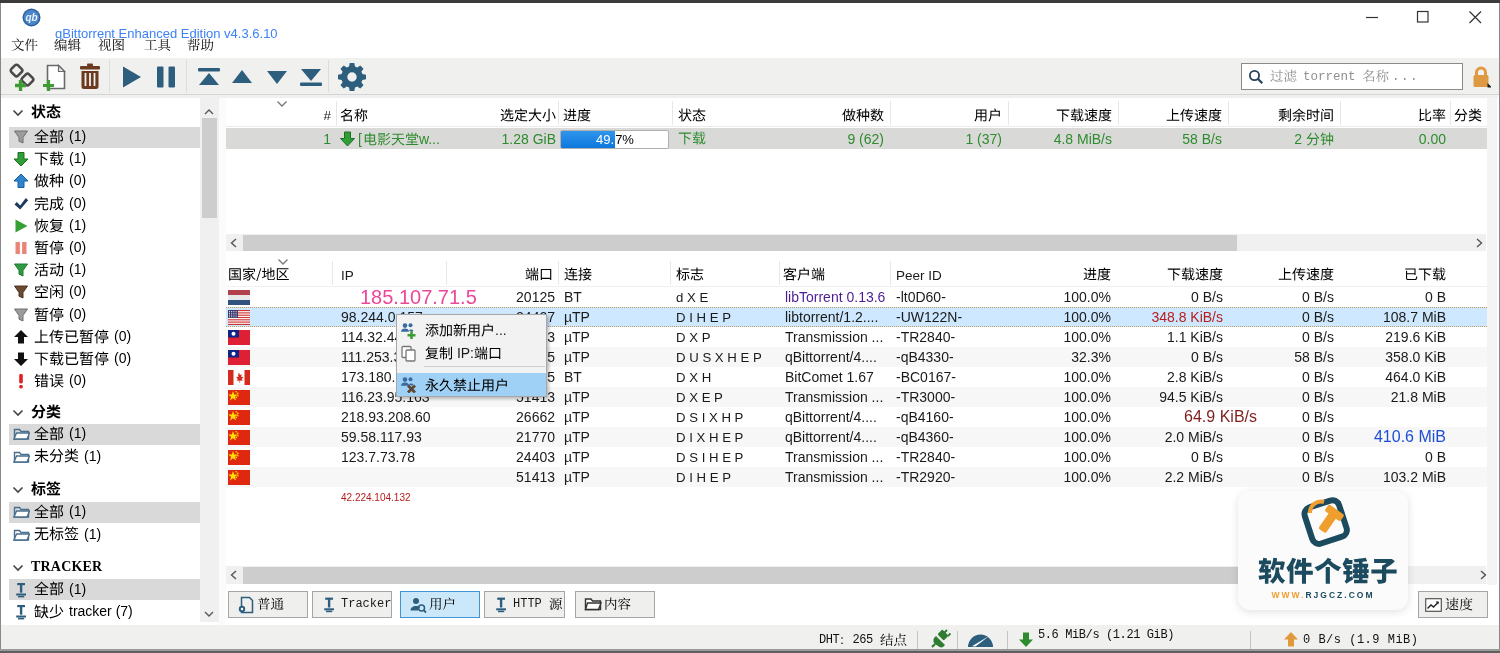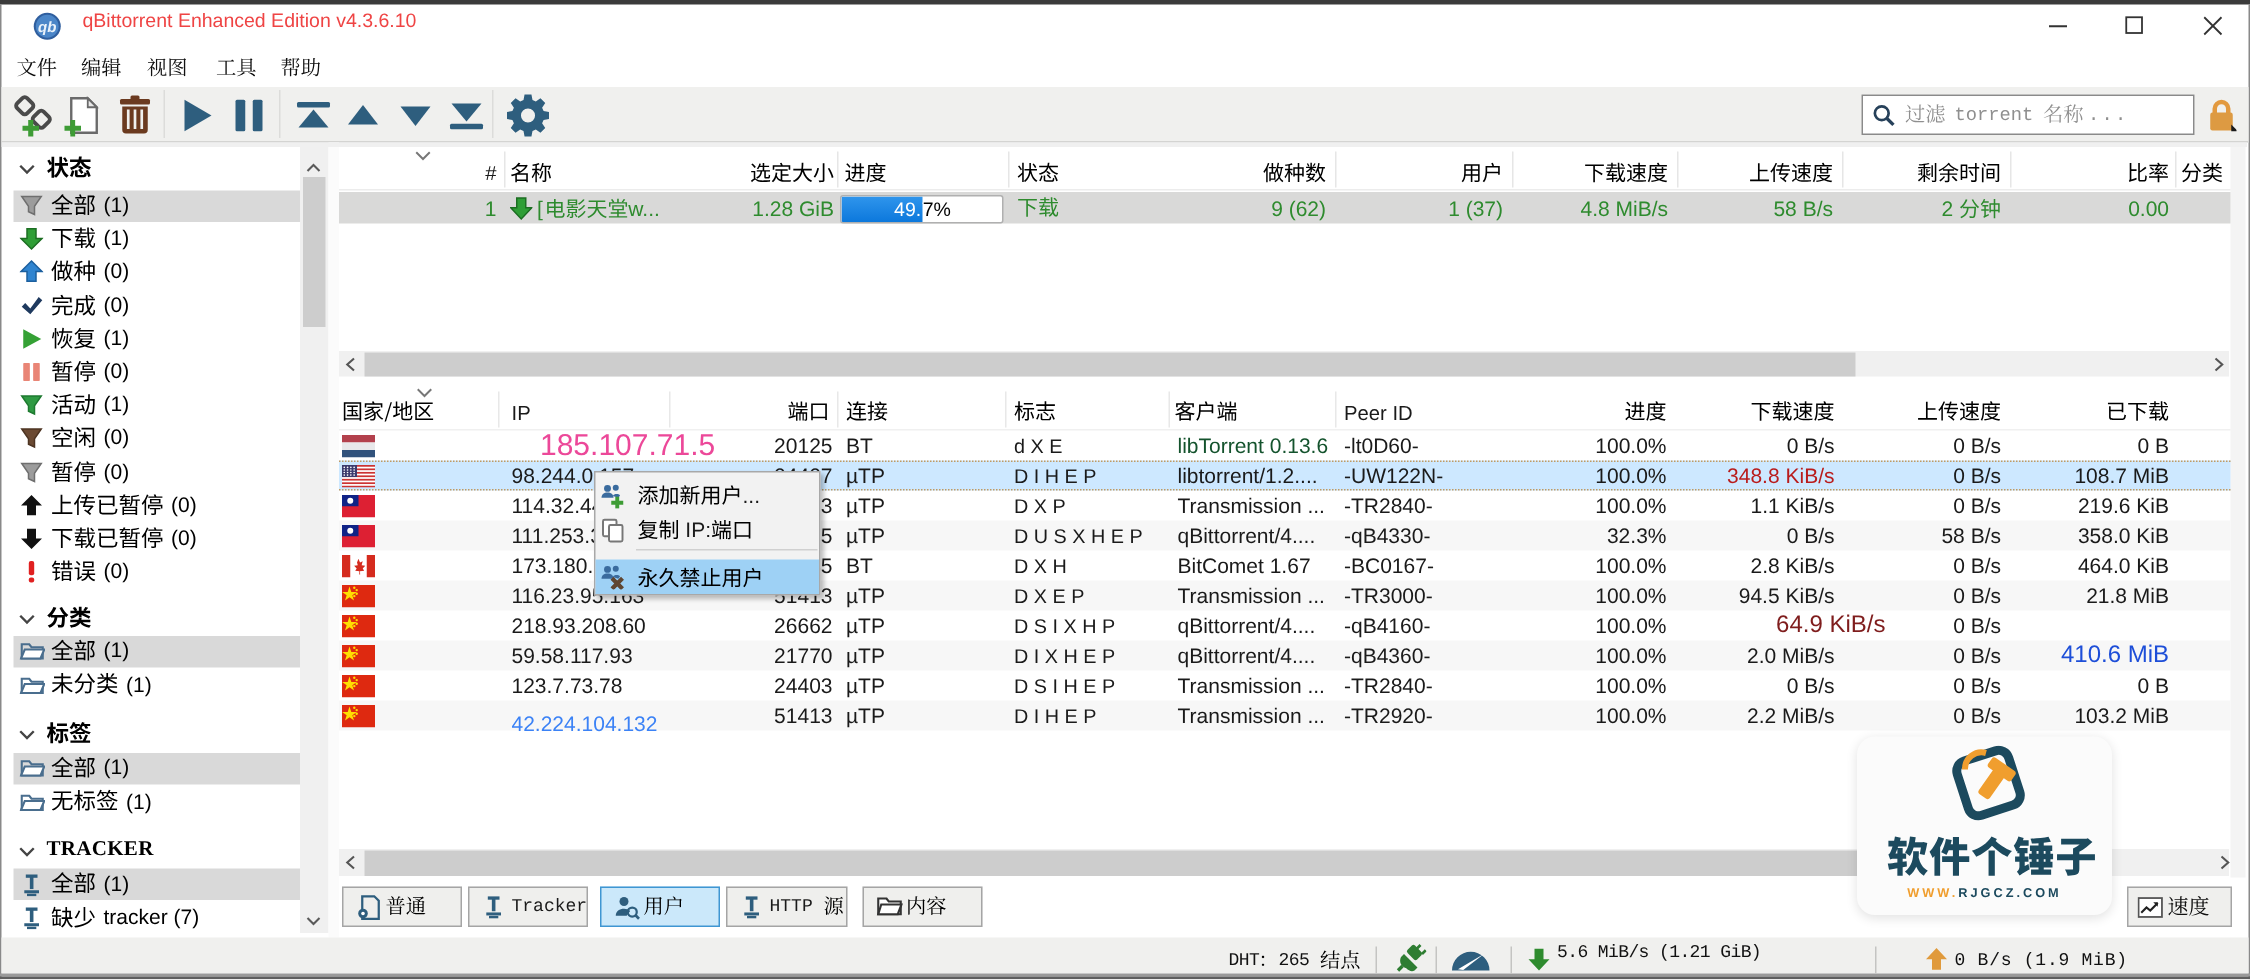--- a/index.html
+++ b/index.html
@@ -4,21 +4,21 @@
     <div style="position:absolute;left:0;top:0;width:1500px;height:3px;background:#3b3b3b"></div>
     <div style="position:absolute;left:0;top:3px;width:1px;height:650px;background:#898989"></div>
     <div style="position:absolute;left:1499px;top:3px;width:1px;height:650px;background:#898989"></div>
     <div style="position:absolute;left:22px;top:8px;">
       <svg width="19" height="19" viewBox="0 0 19 19" style="display:block;">
         <circle cx="9.5" cy="9.5" r="9" fill="#2f5e9e"></circle>
         <circle cx="9.5" cy="9.5" r="7.6" fill="#4b86c8"></circle>
 <text x="9.5" y="13.2" font-family="Liberation Sans" font-size="10" font-weight="bold" font-style="italic" fill="#eaf2fa" text-anchor="middle">qb</text>
       </svg>
     </div>
-    <div style="position:absolute;left:55px;top:6px;font-size:13px;color:#ef4444">qBittorrent Enhanced Edition v4.3.6.10</div>
+    <div style="position:absolute;left:55px;top:26px;font-size:13px;color:#3b82f6">qBittorrent Enhanced Edition v4.3.6.10</div>
     <div style="position:absolute;left:1360px;top:5px;">
       <svg width="24" height="24" viewBox="0 0 24 24" style="display:block;">
         <path d="M6 12.5h12" stroke="#333" stroke-width="1.2"></path>
       </svg>
     </div>
     <div style="position:absolute;left:1411px;top:5px;">
       <svg width="24" height="24" viewBox="0 0 24 24" style="display:block;">
         <rect x="6.5" y="6.5" width="10.5" height="10.5" fill="none" stroke="#333" stroke-width="1.2"></rect>
       </svg>
     </div>
@@ -796,21 +796,21 @@
       <svg width="22" height="15" viewBox="0 0 22 15" style="display:block;">
         <rect width="22" height="5" fill="#b3414d"></rect>
         <rect y="5" width="22" height="5" fill="#e8e8ea"></rect>
         <rect y="10" width="22" height="5" fill="#31527c"></rect>
       </svg>
     </div>
     <div style="position:absolute;left:360px;top:287px;height:20px;display:flex;align-items:center;font-size:20px;color:#ec4899">185.107.71.5</div>
     <div style="position:absolute;left:435px;top:287px;width:120px;height:20px;display:flex;align-items:center;justify-content:flex-end;font-size:14px;color:#1a1a1a">20125</div>
     <div style="position:absolute;left:564px;top:287px;height:20px;display:flex;align-items:center;font-size:14px;color:#1a1a1a">BT</div>
     <div style="position:absolute;left:676px;top:287px;height:20px;display:flex;align-items:center;font-size:13.2px;color:#1a1a1a">d X E</div>
-    <div style="position:absolute;left:785px;top:287px;height:20px;display:flex;align-items:center;font-size:14px;color:#14532d">libTorrent 0.13.6</div>
+    <div style="position:absolute;left:785px;top:287px;height:20px;display:flex;align-items:center;font-size:14px;color:#4c1d95">libTorrent 0.13.6</div>
     <div style="position:absolute;left:896px;top:287px;height:20px;display:flex;align-items:center;font-size:14px;color:#1a1a1a">-lt0D60-</div>
     <div style="position:absolute;left:991px;top:287px;width:120px;height:20px;display:flex;align-items:center;justify-content:flex-end;font-size:14px;color:#1a1a1a">100.0%</div>
     <div style="position:absolute;left:1103px;top:287px;width:120px;height:20px;display:flex;align-items:center;justify-content:flex-end;font-size:14px;color:#1a1a1a">0&nbsp;B/s</div>
     <div style="position:absolute;left:1214px;top:287px;width:120px;height:20px;display:flex;align-items:center;justify-content:flex-end;font-size:14px;color:#1a1a1a">0&nbsp;B/s</div>
     <div style="position:absolute;left:1326px;top:287px;width:120px;height:20px;display:flex;align-items:center;justify-content:flex-end;font-size:14px;color:#1a1a1a">0&nbsp;B</div>
     <div style="position:absolute;left:226px;top:307px;width:1261px;height:20px;background:#cde8ff;border-top:1px dotted #c09a62;border-bottom:1px dotted #c09a62"></div>
     <div style="position:absolute;left:228px;top:309.5px;">
       <svg width="22" height="15" viewBox="0 0 22 15" style="display:block;">
         <rect width="22" height="15" fill="#c33"></rect>
         <rect y="1.154" width="22" height="1.154" fill="#fff"></rect>
@@ -987,21 +987,21 @@
     <div style="position:absolute;left:228px;top:469.5px;">
       <svg width="22" height="15" viewBox="0 0 22 15" style="display:block;">
         <rect width="22" height="15" fill="#de2910"></rect>
         <path d="M5 1 6.2 4.6h3.7L6.9 6.8l1.1 3.6L5 8.2 2 10.4l1.1-3.6L.1 4.6h3.7z" fill="#ffde00"></path>
         <circle cx="8.2" cy="1.8" r="0.8" fill="#ffde00"></circle>
         <circle cx="9.8" cy="3.4" r="0.8" fill="#ffde00"></circle>
         <circle cx="9.8" cy="5.8" r="0.8" fill="#ffde00"></circle>
         <circle cx="8.2" cy="7.4" r="0.8" fill="#ffde00"></circle>
       </svg>
     </div>
-    <div style="position:absolute;left:341px;top:472px;height:20px;display:flex;align-items:center;font-size:14px;color:#3b82f6">42.224.104.132</div>
+    <div style="position:absolute;left:341px;top:487px;height:20px;display:flex;align-items:center;font-size:10px;color:#b91c1c">42.224.104.132</div>
     <div style="position:absolute;left:435px;top:467px;width:120px;height:20px;display:flex;align-items:center;justify-content:flex-end;font-size:14px;color:#1a1a1a">51413</div>
     <div style="position:absolute;left:564px;top:467px;height:20px;display:flex;align-items:center;font-size:14px;color:#1a1a1a">µTP</div>
     <div style="position:absolute;left:676px;top:467px;height:20px;display:flex;align-items:center;font-size:13.2px;color:#1a1a1a">D I H E P</div>
     <div style="position:absolute;left:785px;top:467px;height:20px;display:flex;align-items:center;font-size:14px;color:#1a1a1a">Transmission ...</div>
     <div style="position:absolute;left:896px;top:467px;height:20px;display:flex;align-items:center;font-size:14px;color:#1a1a1a">-TR2920-</div>
     <div style="position:absolute;left:991px;top:467px;width:120px;height:20px;display:flex;align-items:center;justify-content:flex-end;font-size:14px;color:#1a1a1a">100.0%</div>
     <div style="position:absolute;left:1103px;top:467px;width:120px;height:20px;display:flex;align-items:center;justify-content:flex-end;font-size:14px;color:#1a1a1a">2.2&nbsp;MiB/s</div>
     <div style="position:absolute;left:1214px;top:467px;width:120px;height:20px;display:flex;align-items:center;justify-content:flex-end;font-size:14px;color:#1a1a1a">0&nbsp;B/s</div>
     <div style="position:absolute;left:1326px;top:467px;width:120px;height:20px;display:flex;align-items:center;justify-content:flex-end;font-size:14px;color:#1a1a1a">103.2&nbsp;MiB</div>
     <div style="position:absolute;left:226px;top:566px;width:1260px;height:18px;background:#f0f0f0"></div>

